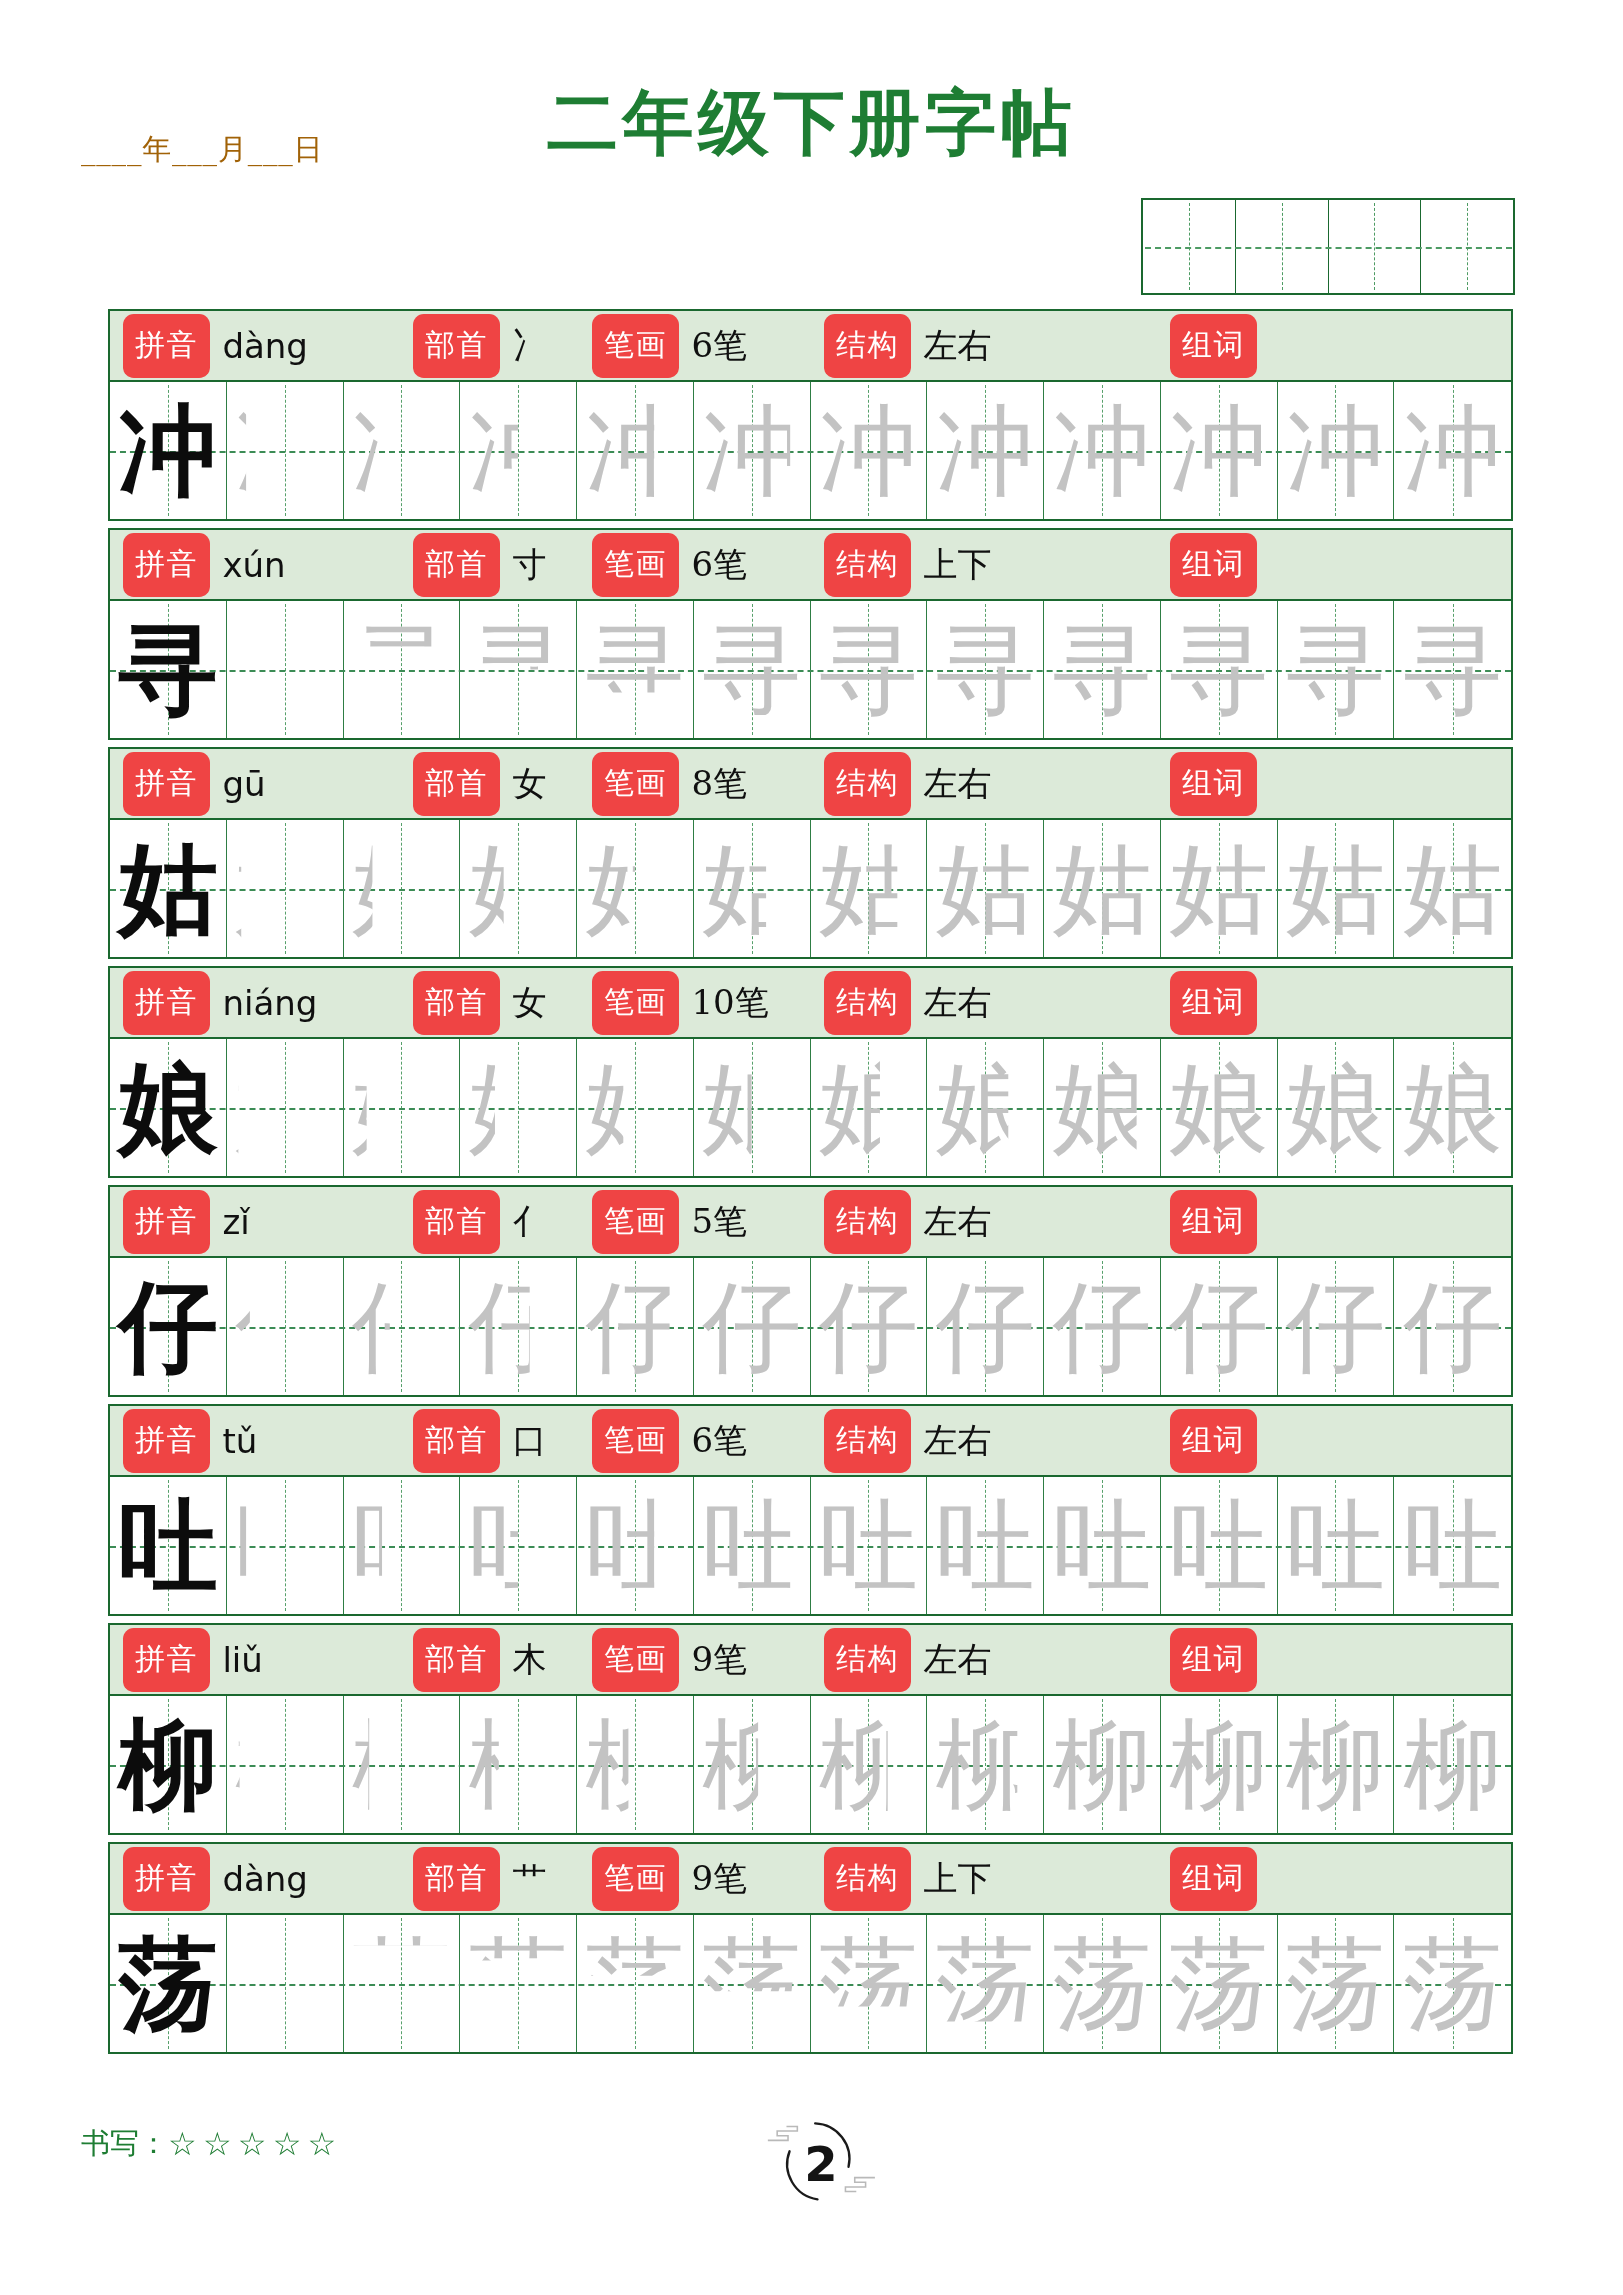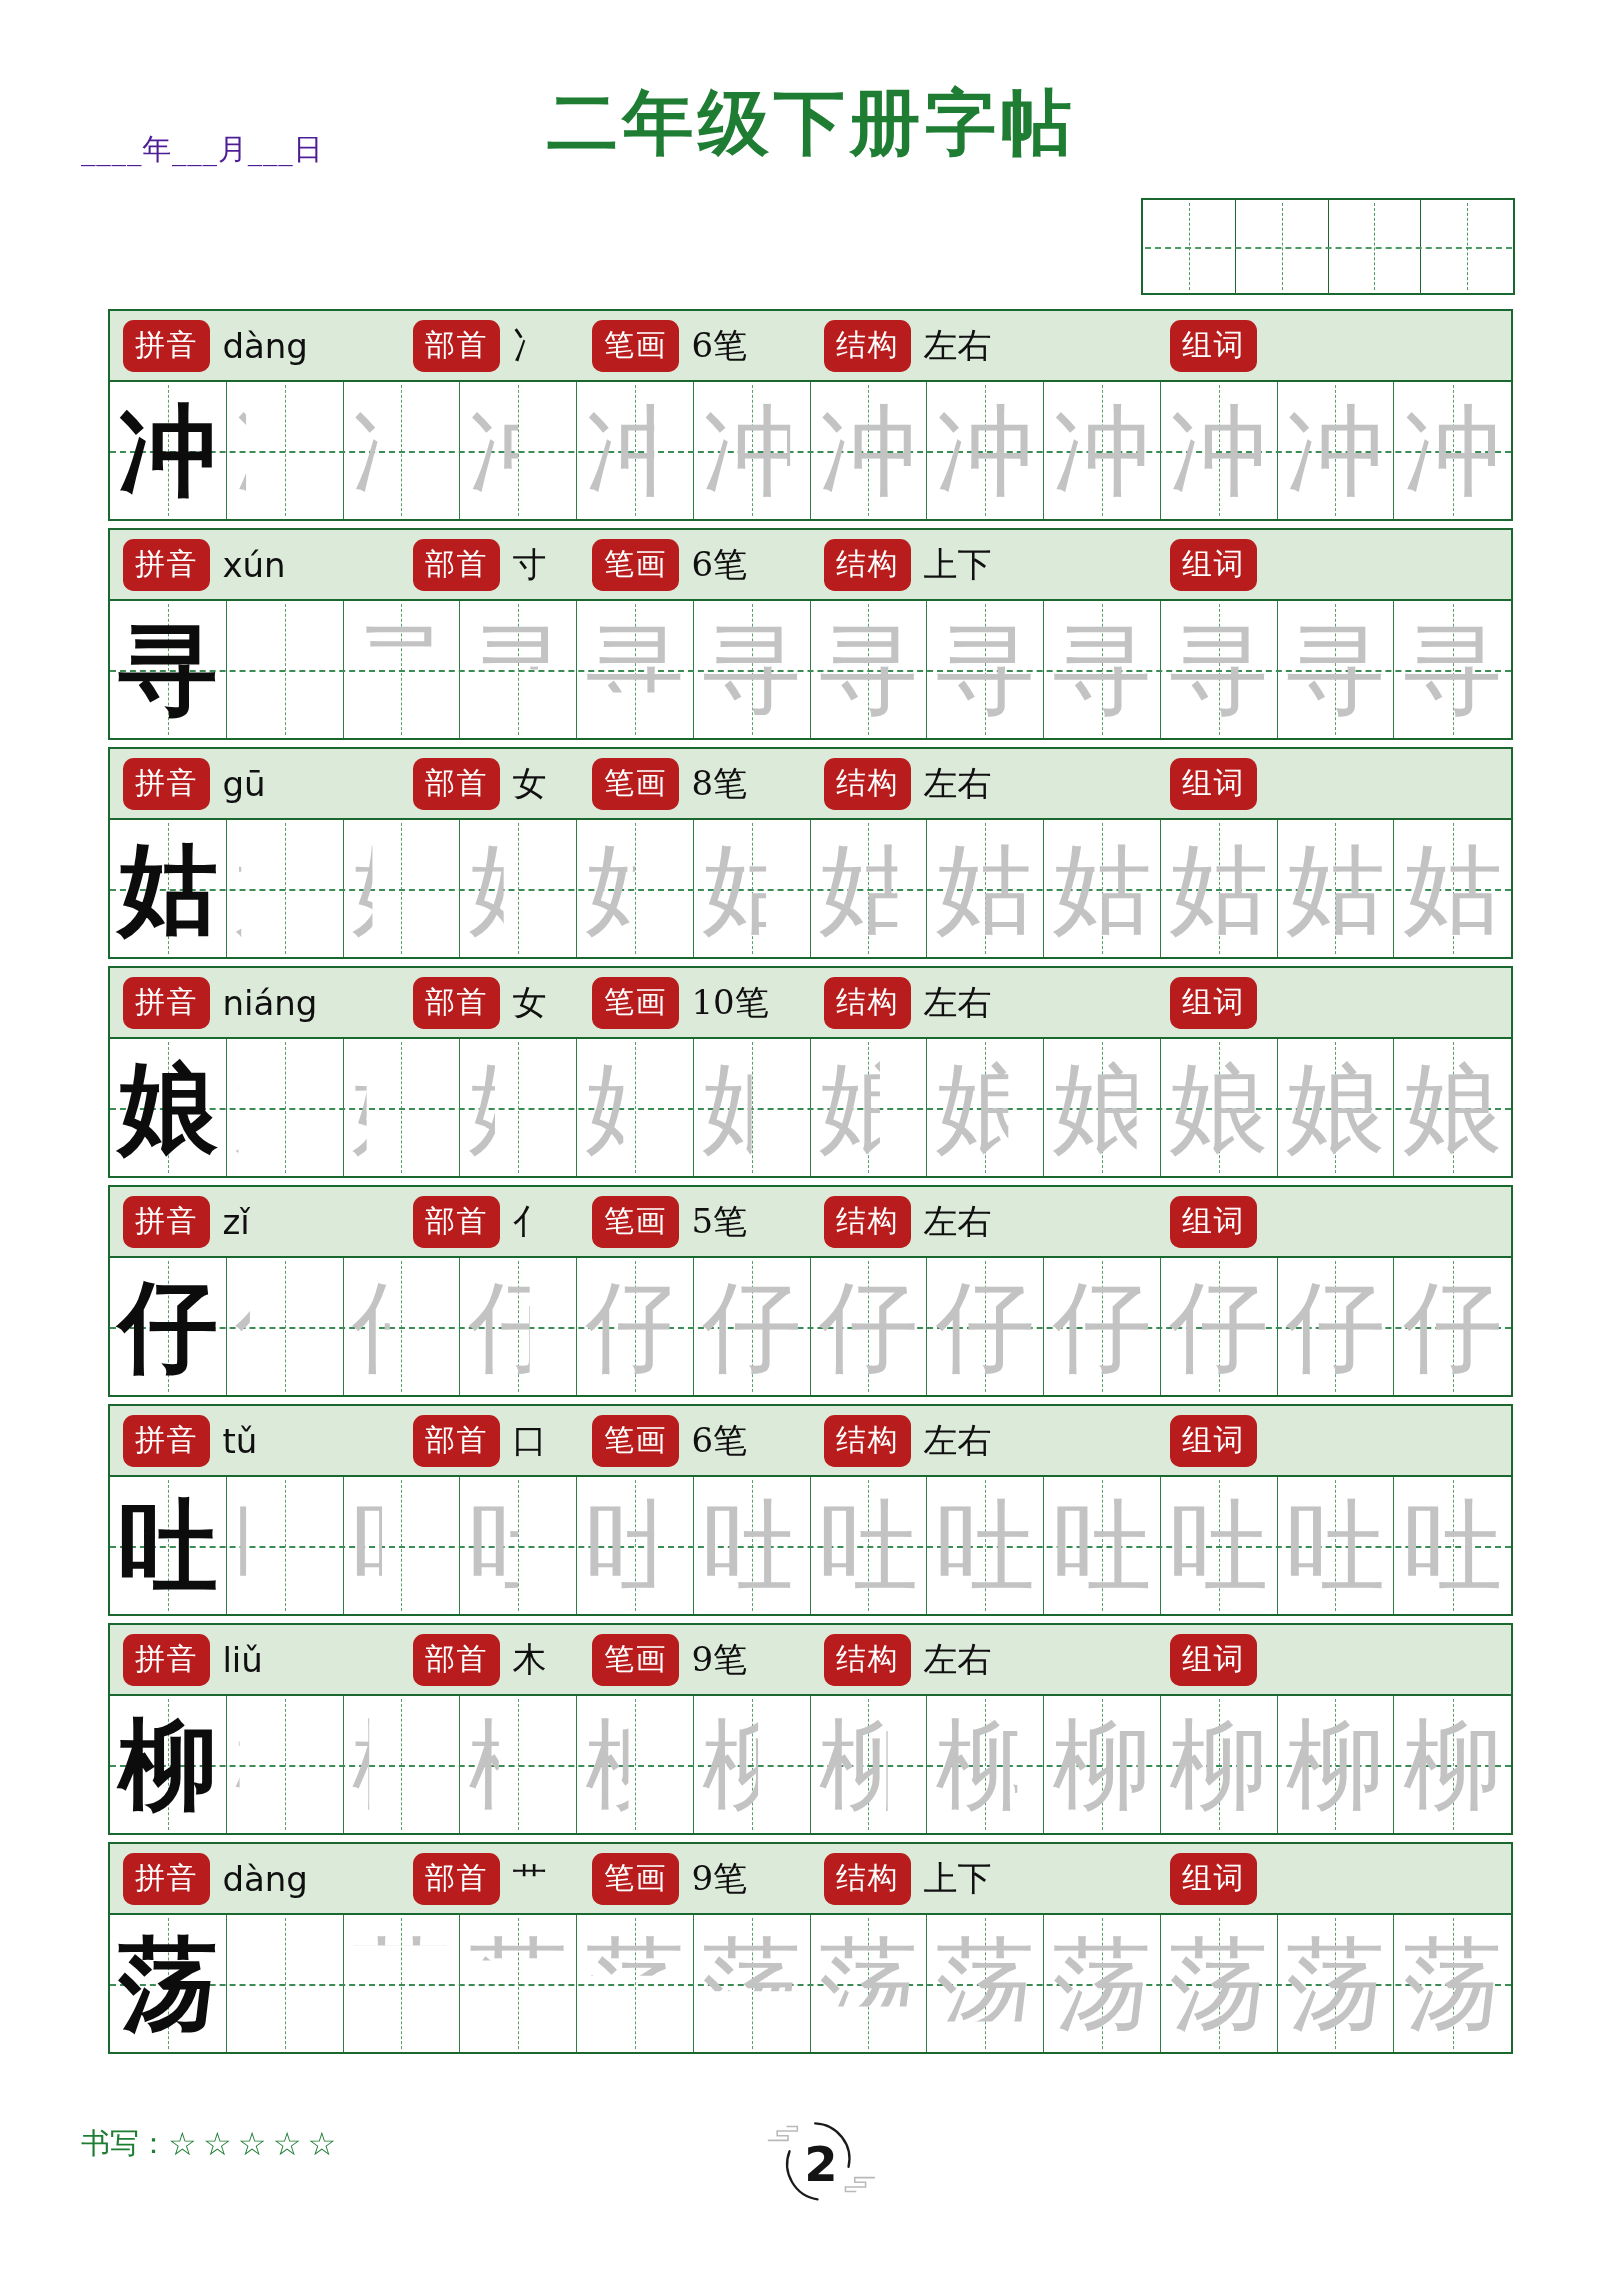--- a/index.html
+++ b/index.html
@@ -1,42 +1,42 @@
 <!DOCTYPE html>
 <html style="font-size:12.4px"><head>
 <meta charset="utf-8">
 <style>
   * { margin:0; padding:0; box-sizing:border-box; }
   html,body { background:#ffffff; }
   body { font-family:"DejaVu Sans", sans-serif; }
   .page { position:relative; width:1623px; height:2295px; background:#fff; overflow:hidden; }
 
   
-  .date-line { position:absolute; left:81px; top:130px; font-size:29px; color:#4c1d95;
+  .date-line { position:absolute; left:81px; top:130px; font-size:29px; color:#a16207;
                font-family:"DejaVu Serif", serif; letter-spacing:0.8px; }
   .page-title { position:absolute; left:0; right:0; top:76px; text-align:center;
                 font-size:71px; font-weight:700; color:#1e7d33; letter-spacing:4.6px;
                 font-family:"DejaVu Serif", serif; }
   .info-line { position:absolute; left:671px; top:229px; font-size:31px; color:#1e7d33;
                font-family:"DejaVu Serif", serif; letter-spacing:0.8px; }
   .name-grid { position:absolute; left:1141px; top:198px; width:374px; height:97px;
                border:2.3px solid #1a682f; display:flex; background:#fff; }
   .name-cell { flex:1; position:relative; border-right:1.5px solid #1a682f; }
   .name-cell:last-child { border-right:none; }
   .name-cell::before { content:""; position:absolute; left:50%; top:3.1px; bottom:3.1px;
                border-left:1.5px dashed #4d9b63; }
   .name-grid::after { content:""; position:absolute; left:1.5px; right:1.5px; top:50%;
                border-top:2.3px dashed #4d9b63; }
 
   
   .sections { position:absolute; left:108px; top:309px; width:1405px; }
   .section { border:2.3px solid #1a682f; margin-bottom:7px; background:#fff; }
   .sec-header { height:71px; background:#dcead9; border-bottom:2.3px solid #1a682f;
                 display:flex; align-items:center; padding-left:13px; }
-  .badge { width:87px; height:52px; border-radius:10.8px; background:#b91c1c; color:#fff;
+  .badge { width:87px; height:64px; border-radius:10.8px; background:#ef4444; color:#fff;
            font-size:30px; display:flex; align-items:center; justify-content:center;
            letter-spacing:1.5px; flex:none; font-family:Liberation Mono, monospace; }
   .hval { font-size:34px; color:#101010; padding-left:12.4px; flex:none;
           font-family:"DejaVu Serif", serif; white-space:nowrap; overflow:hidden; }
   .w-pinyin  { width:203px; font-family:"DejaVu Sans", sans-serif; }
   .w-radical { width:92px; }
   .w-strokes { width:145px; }
   .w-struct  { width:259px; }
 
   .p-grid { position:relative; height:137px; display:grid;

